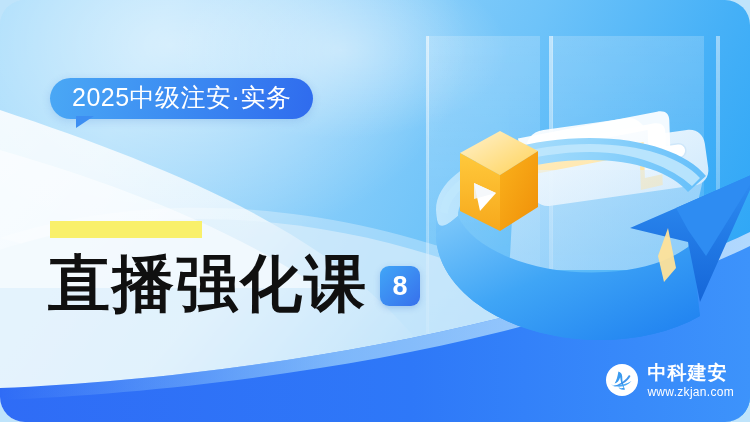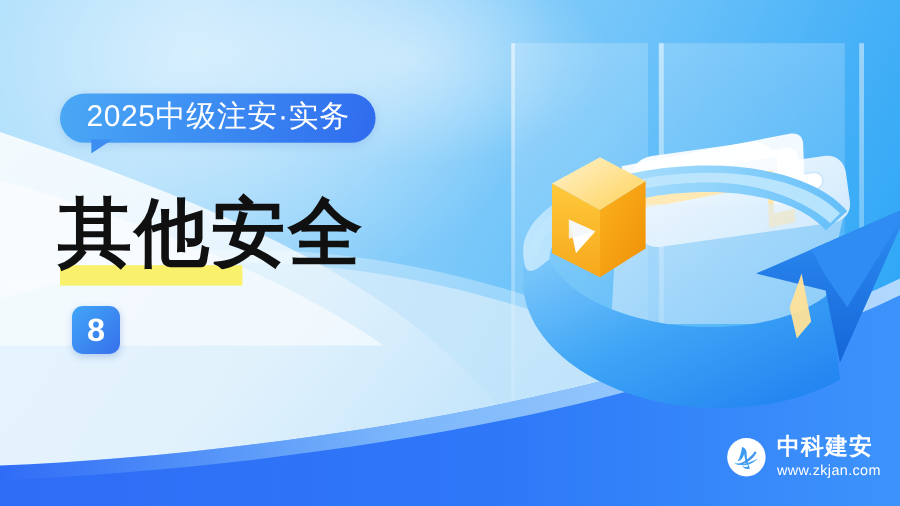--- a/index.html
+++ b/index.html
@@ -14,20 +14,21 @@
     width:750px; height:422px;
     overflow:hidden;
     background:
       linear-gradient(115deg,
         #9fd9fb 0%,
         #a8dcfb 18%,
         #8ed0fa 38%,
         #6ec3f9 58%,
         #45b0f7 78%,
         #21a1f6 100%);
+    border-radius: 25px;
   }
 
   
   .bg-svg{ position:absolute; inset:0; width:750px; height:422px; }
 
   
   .glow-tl{
     position:absolute; left:-140px; top:-170px;
     width:620px; height:430px; border-radius:50%;
     background:radial-gradient(ellipse at 50% 50%, rgba(255,255,255,.55) 0%, rgba(255,255,255,0) 68%);
@@ -95,21 +96,21 @@
     font-family:"Liberation Sans","DejaVu Sans",sans-serif;
     font-size:27px; font-weight:bold;
     letter-spacing:0;
     box-shadow:0 2px 6px rgba(40,100,200,.25);
     position:relative; top:2px;
   }
 
   
   .logo{
     position:absolute; right:16px; bottom:24px;
-    display:flex; align-items:center; gap:8px;margin-top:44px;
+    display:flex; align-items:flex-start; gap:8px;margin-top:44px;
   }
   .logo-mark{ width:34px; height:34px; }
   .logo-txt{ display:flex; flex-direction:column; line-height:1; }
   .logo-name{
     color:#fff; font-size:19px; font-weight:bold; letter-spacing:1px;
     font-family:"DejaVu Sans","Liberation Sans",sans-serif;
   }
   .logo-url{
     color:#fff; font-size:12px; margin-top:4px; letter-spacing:.3px;
     font-family:"Liberation Sans","DejaVu Sans",sans-serif;
@@ -268,23 +269,23 @@
     </g>
   </svg>
 
   <div class="tag-wrap">
     <span class="tag">2025中级注安·实务</span>
     <span class="tag-tail"></span>
   </div>
 
   <div class="hl-bar"></div>
 
-  <div class="head head-1">其他安全</div>
 
   <div class="head head-2">
+    <span>直播强化课</span>
     <span class="num-badge">8</span>
   </div>
 
   <div class="logo">
     <svg class="logo-mark" viewBox="0 0 34 34" xmlns="http://www.w3.org/2000/svg">
       <circle cx="17" cy="17" r="16" fill="#ffffff"></circle>
       <path d="M13.4,8.5 C12.6,13.5 11.6,17.4 9.6,20.6 C12.3,19.9 14.2,17.6 15.2,14.3
                C15.6,18.6 16.6,21.8 18.6,24.8 C16.1,25.6 14.2,25.0 13.4,23.4
                C14.1,26.0 16.6,27.3 20.0,26.5 C18.2,22.6 17.2,18.2 17.2,13.4
                C17.2,11.0 15.6,9.0 13.4,8.5 Z" fill="#3a9bf0"></path>

